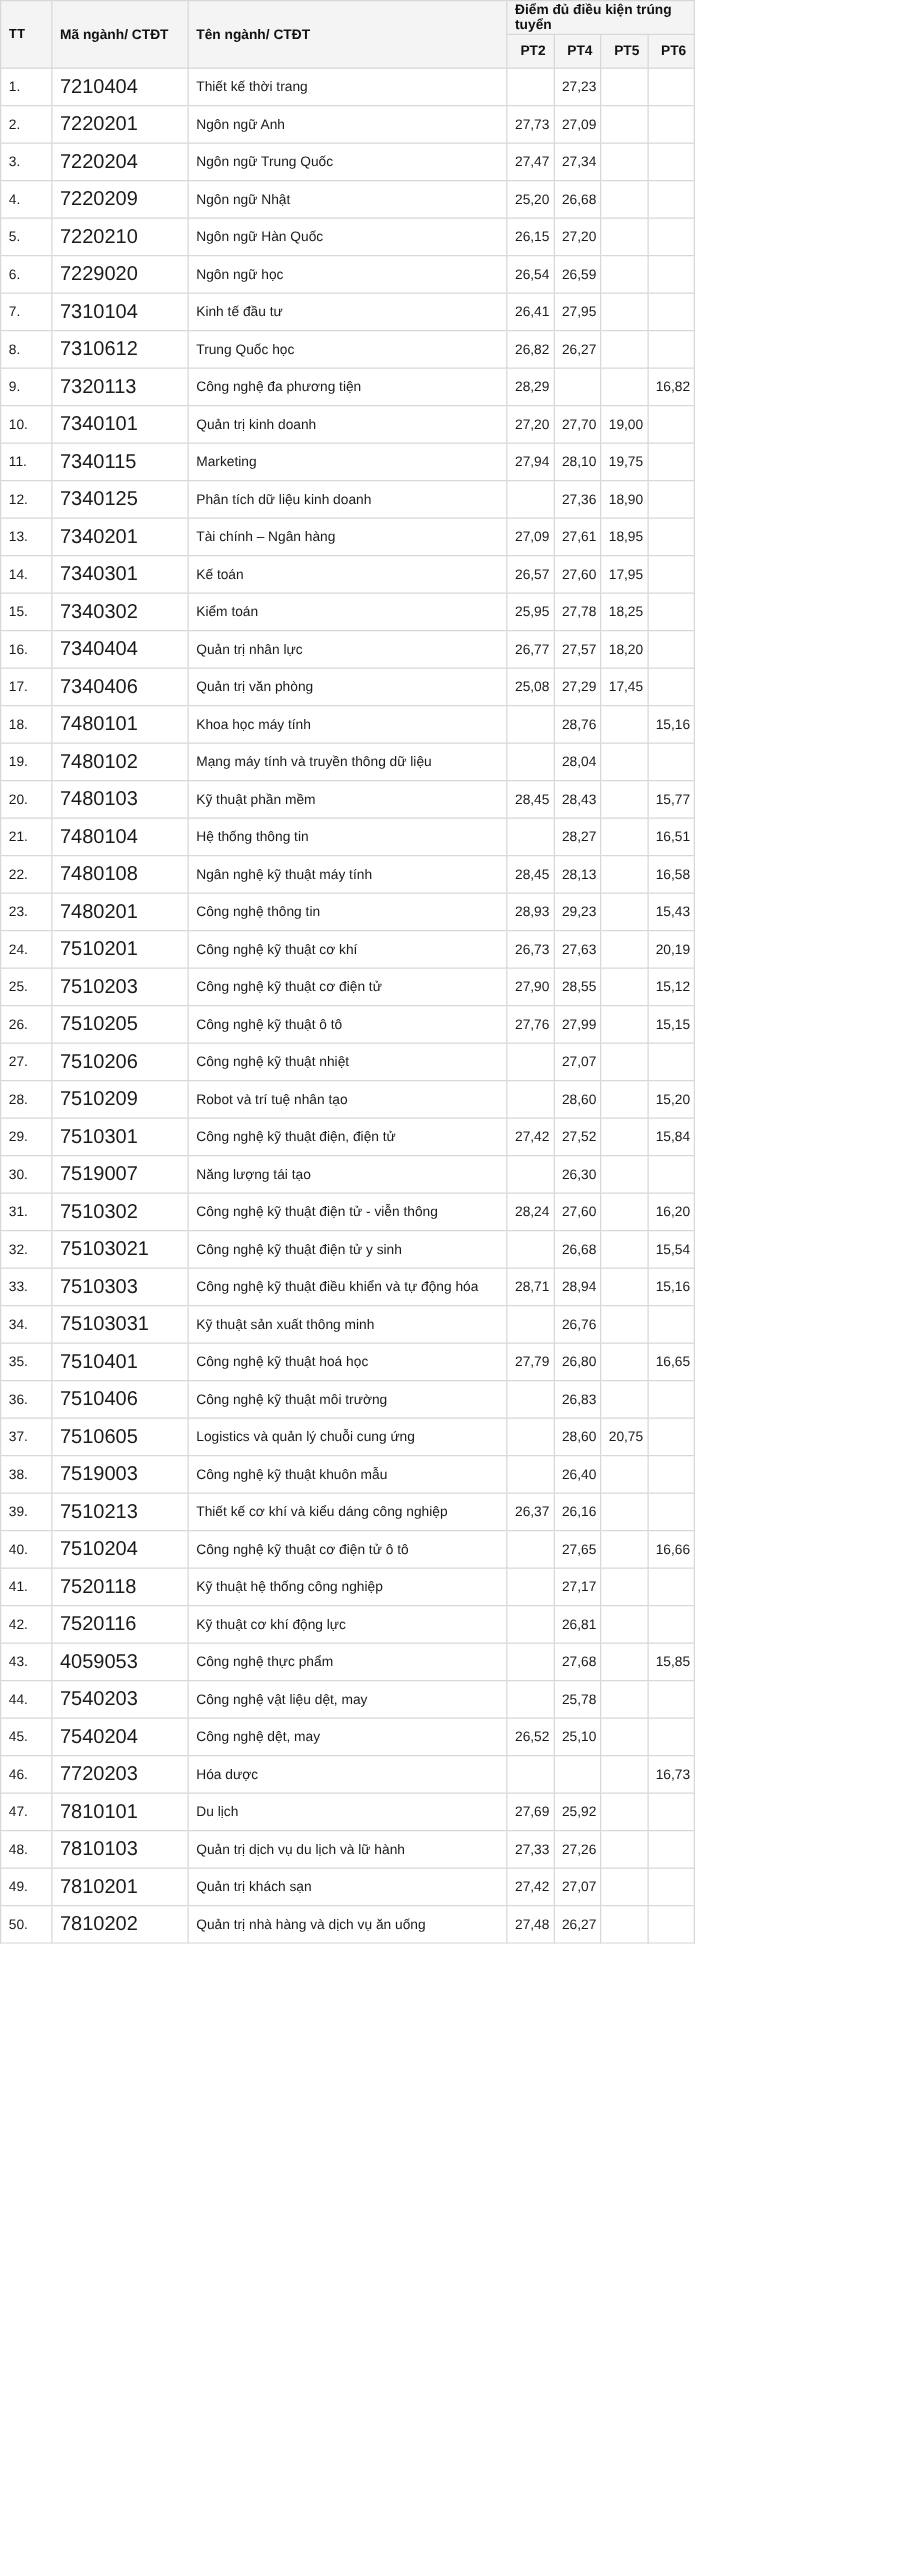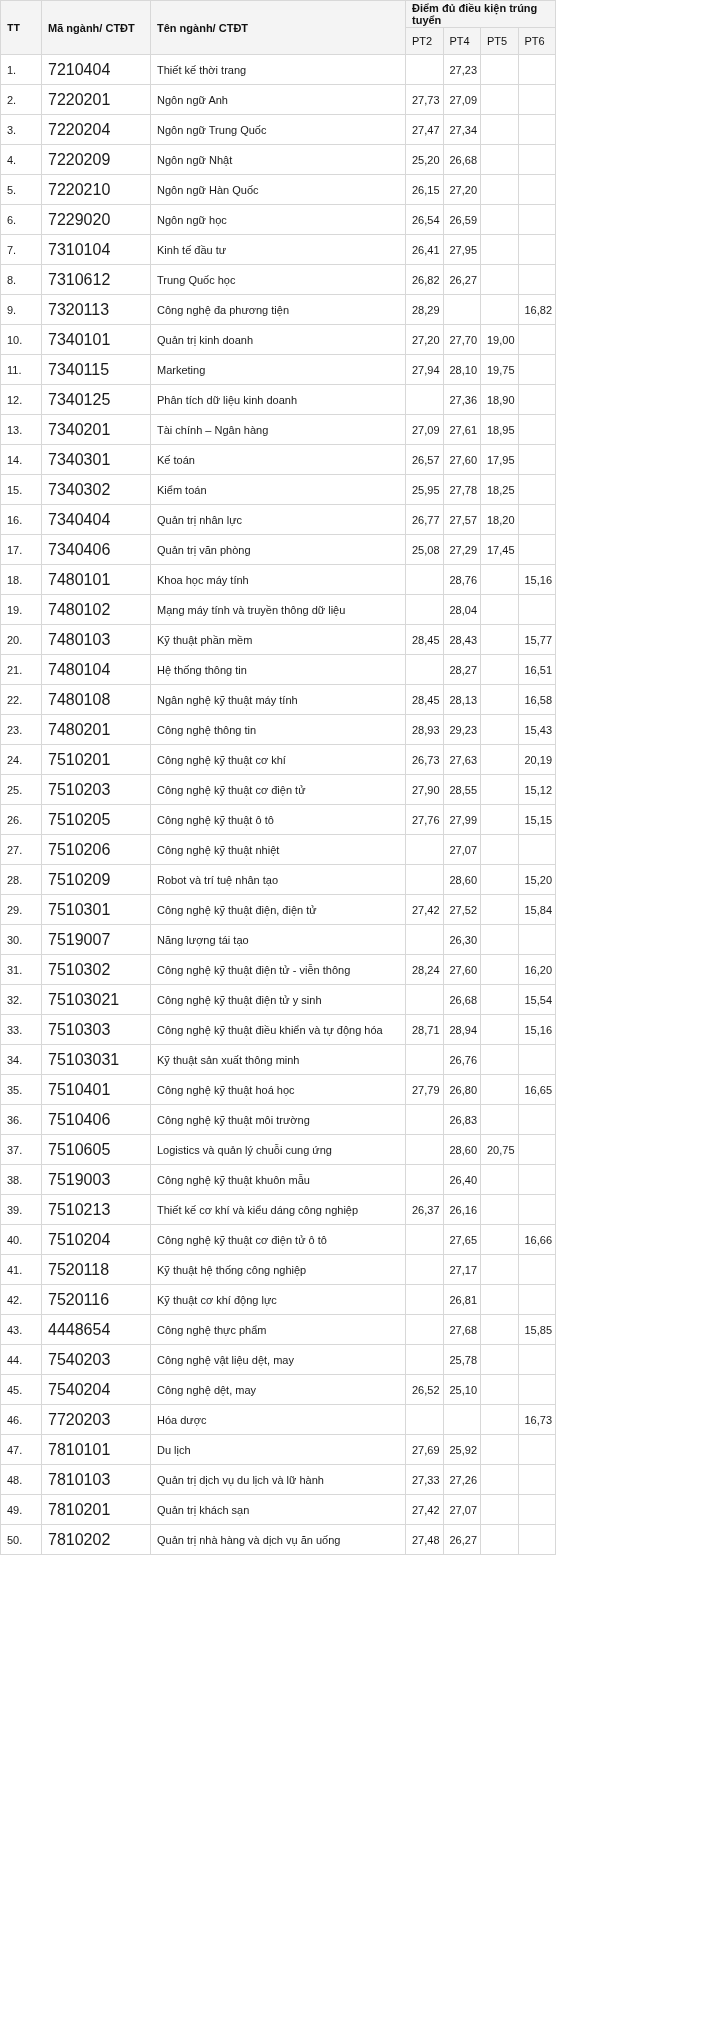--- a/index.html
+++ b/index.html
@@ -52,23 +52,23 @@
     text-align: left;
     margin-left: 11px;
   }
   th.head-group {
     text-align: left;
     padding-left: 8px;
     height: 26px;
   }
   th.head-pt {
     width: 47px;
-    text-align: left;
+    text-align: right;
     height: 26px;
-    font-weight: normal;
+    font-weight: bold;
     padding-left: 8px;
   }
   
   tbody tr {
     height: 30px;
   }
   td.c-tt {
     text-align: left;
     padding-left: 8px;
     font-size: 11px;
@@ -487,21 +487,21 @@
           <td class="c-tt">42.</td>
           <td class="c-code">7520116</td>
           <td class="c-name">Kỹ thuật cơ khí động lực</td>
           <td class="c-score"></td>
           <td class="c-score">26,81</td>
           <td class="c-score"></td>
           <td class="c-score"></td>
         </tr>
         <tr>
           <td class="c-tt">43.</td>
-          <td class="c-code">4448654</td>
+          <td class="c-code">4059053</td>
           <td class="c-name">Công nghệ thực phẩm</td>
           <td class="c-score"></td>
           <td class="c-score">27,68</td>
           <td class="c-score"></td>
           <td class="c-score">15,85</td>
         </tr>
         <tr>
           <td class="c-tt">44.</td>
           <td class="c-code">7540203</td>
           <td class="c-name">Công nghệ vật liệu dệt, may</td>

